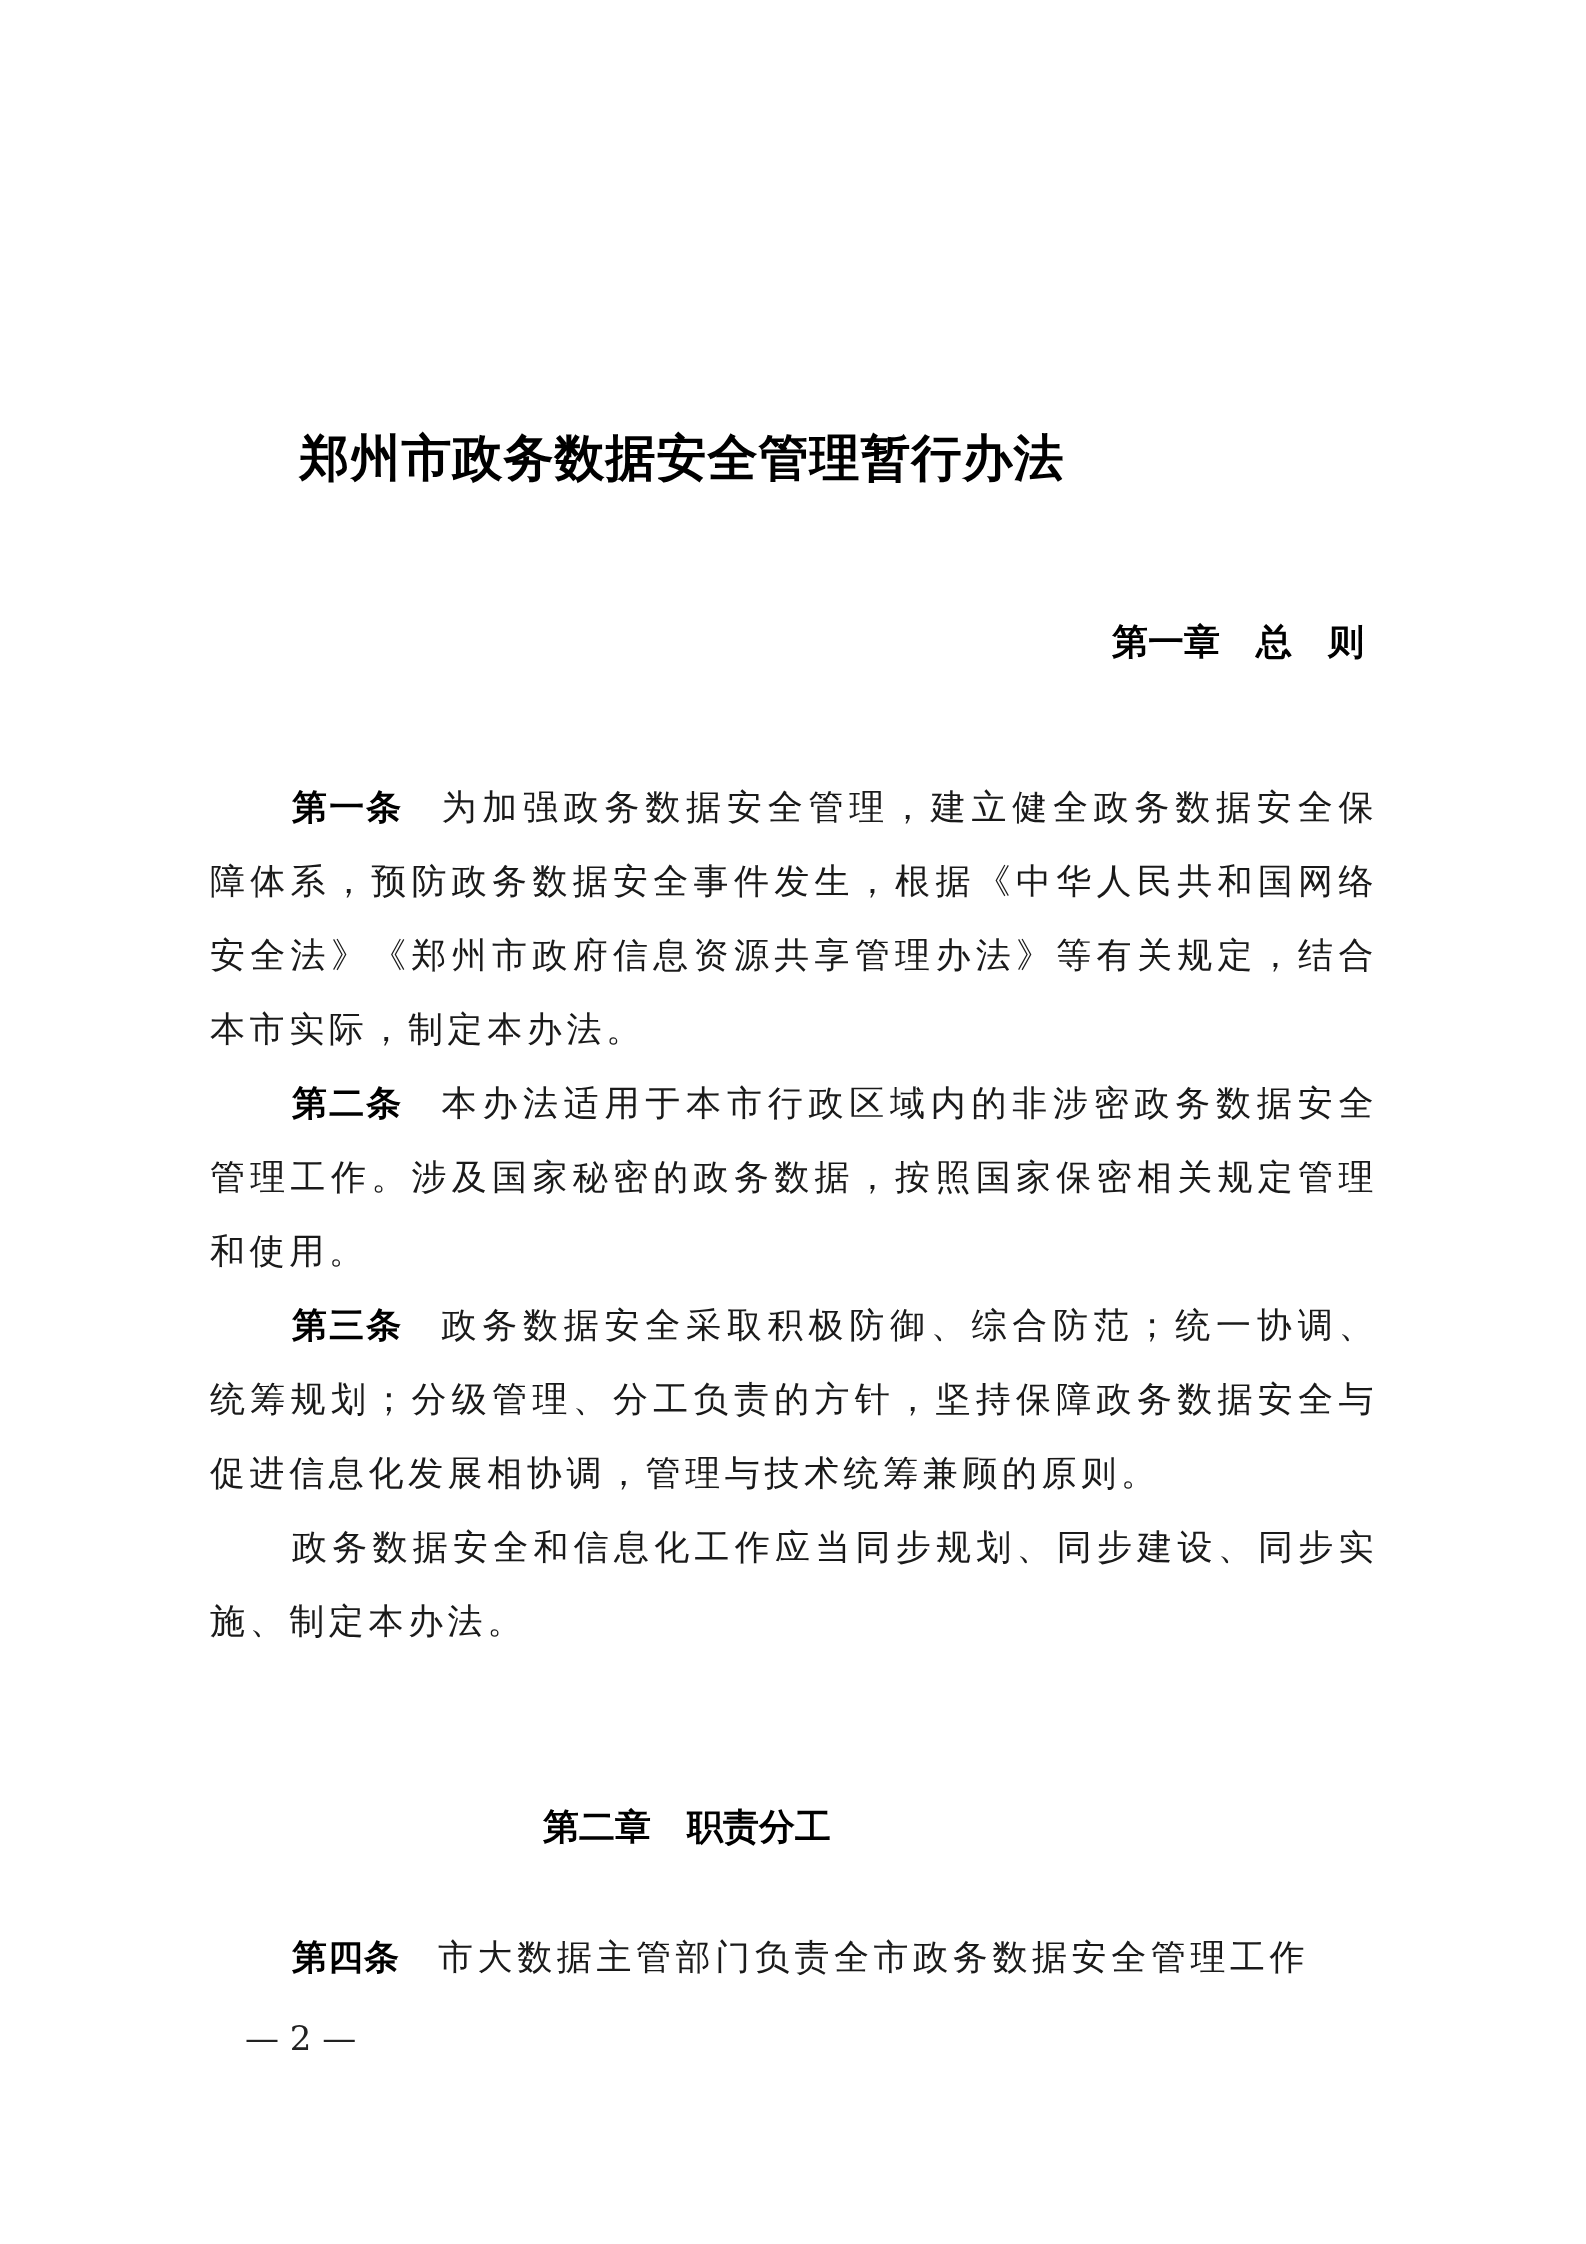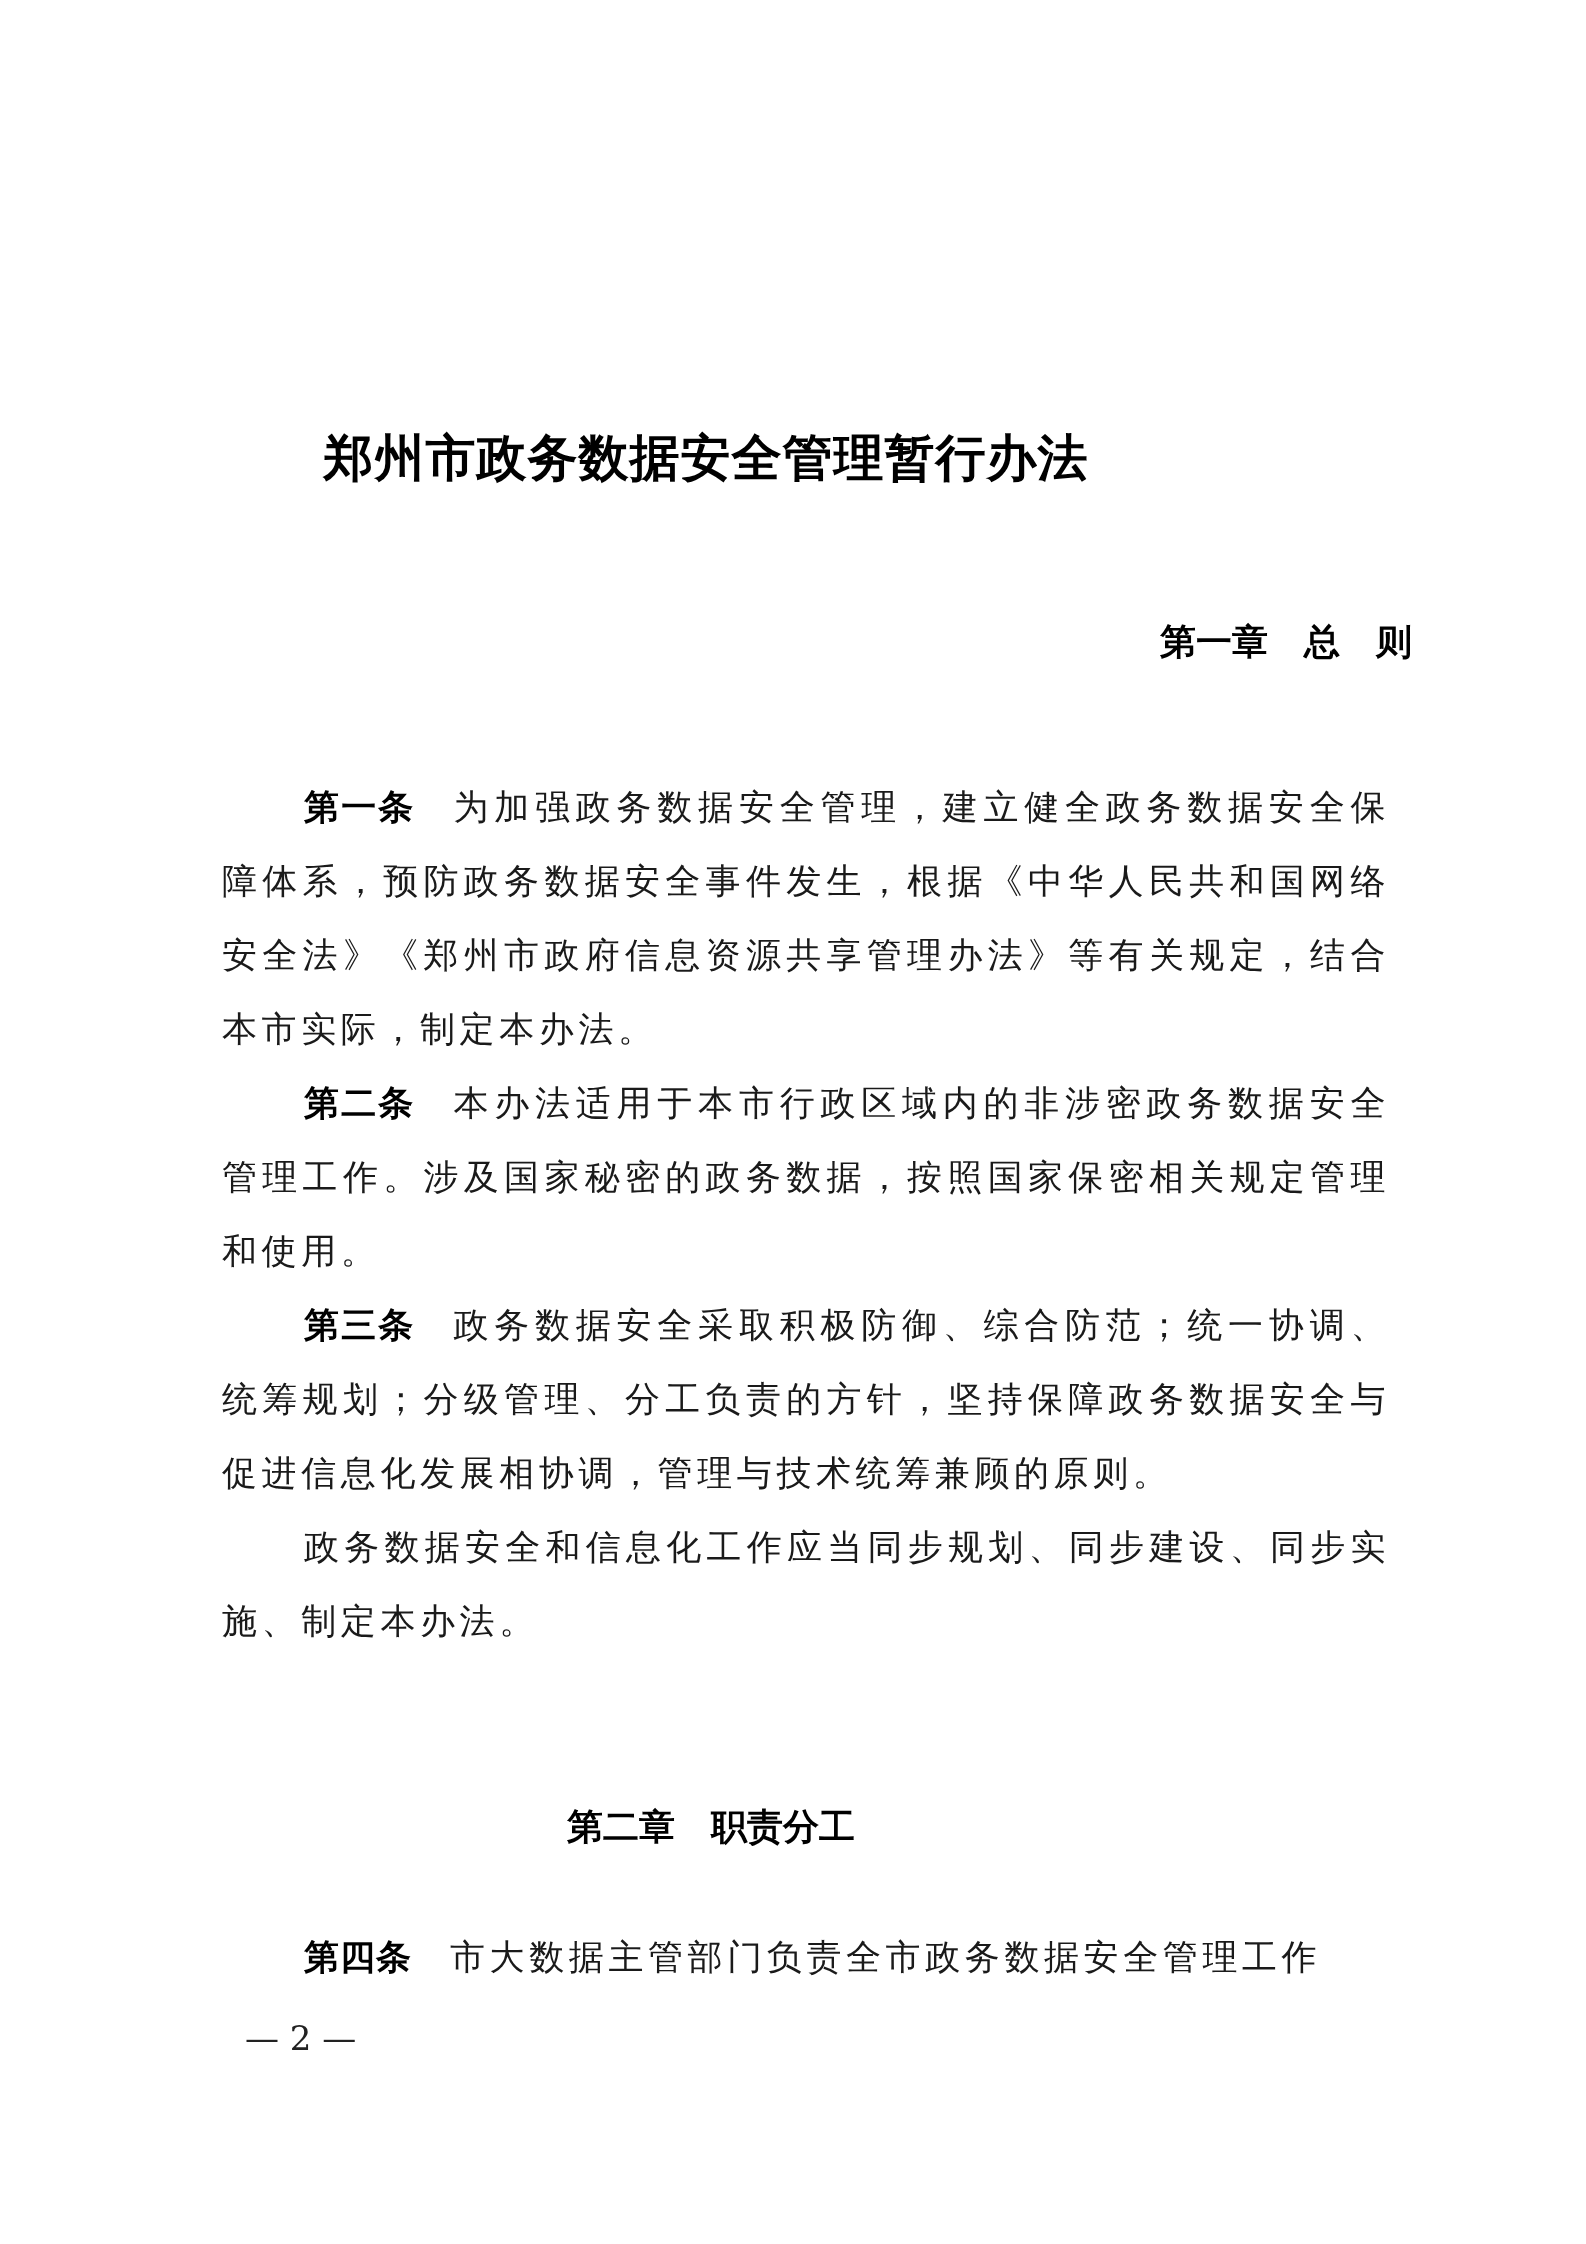--- a/index.html
+++ b/index.html
@@ -13,21 +13,20 @@
     position: relative;
     overflow: hidden;
     color: #111111;
     font-family: "DejaVu Serif", "Liberation Serif", serif;
   }
   .page {
     position: absolute;
     left: 0; top: 0;
     width: 1364px;
     height: 2244px;
-    padding-left: 48px;
   }
   .title {
     position: absolute;
     left: 0; right: 0;
     top: 425px;
     text-align: center;
     font-family: "DejaVu Sans", "Liberation Sans", sans-serif;
     font-weight: bold;
     font-size: 50px;
     letter-spacing: 1px;
@@ -48,21 +47,20 @@
   .body-block {
     position: absolute;
     left: 210px;
     width: 1168px;
     font-size: 35px;
     line-height: 74px;
     text-align: justify;
     text-align-last: left;
     letter-spacing: 4.6px;
     color: #1a1a1a;
-    margin-left: 12px;
   }
   .para {
     margin: 0;
     text-indent: 82px;
   }
   .art-label {
     font-family: "DejaVu Sans", "Liberation Sans", sans-serif;
     font-weight: bold;
     letter-spacing: 1px;
     color: #000;

